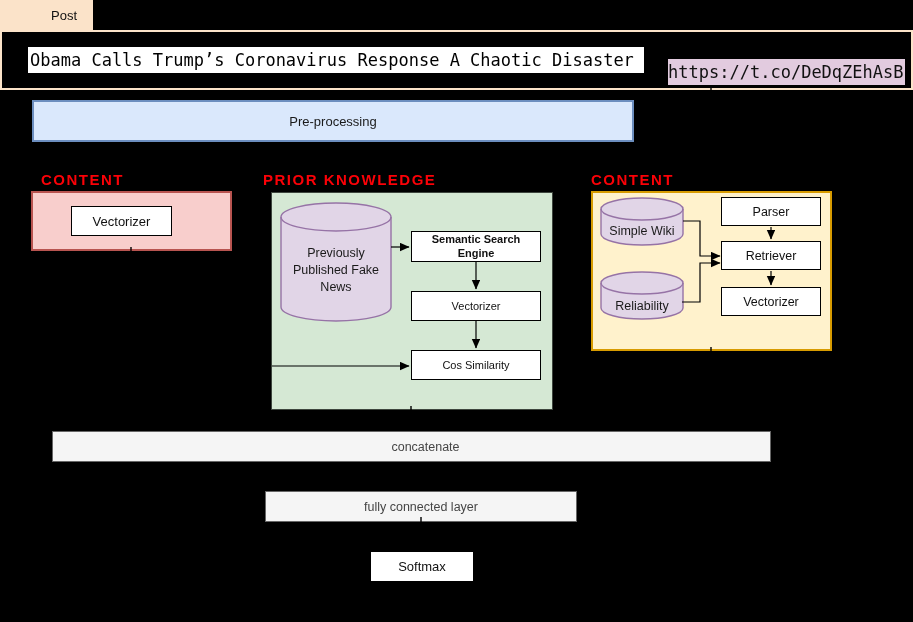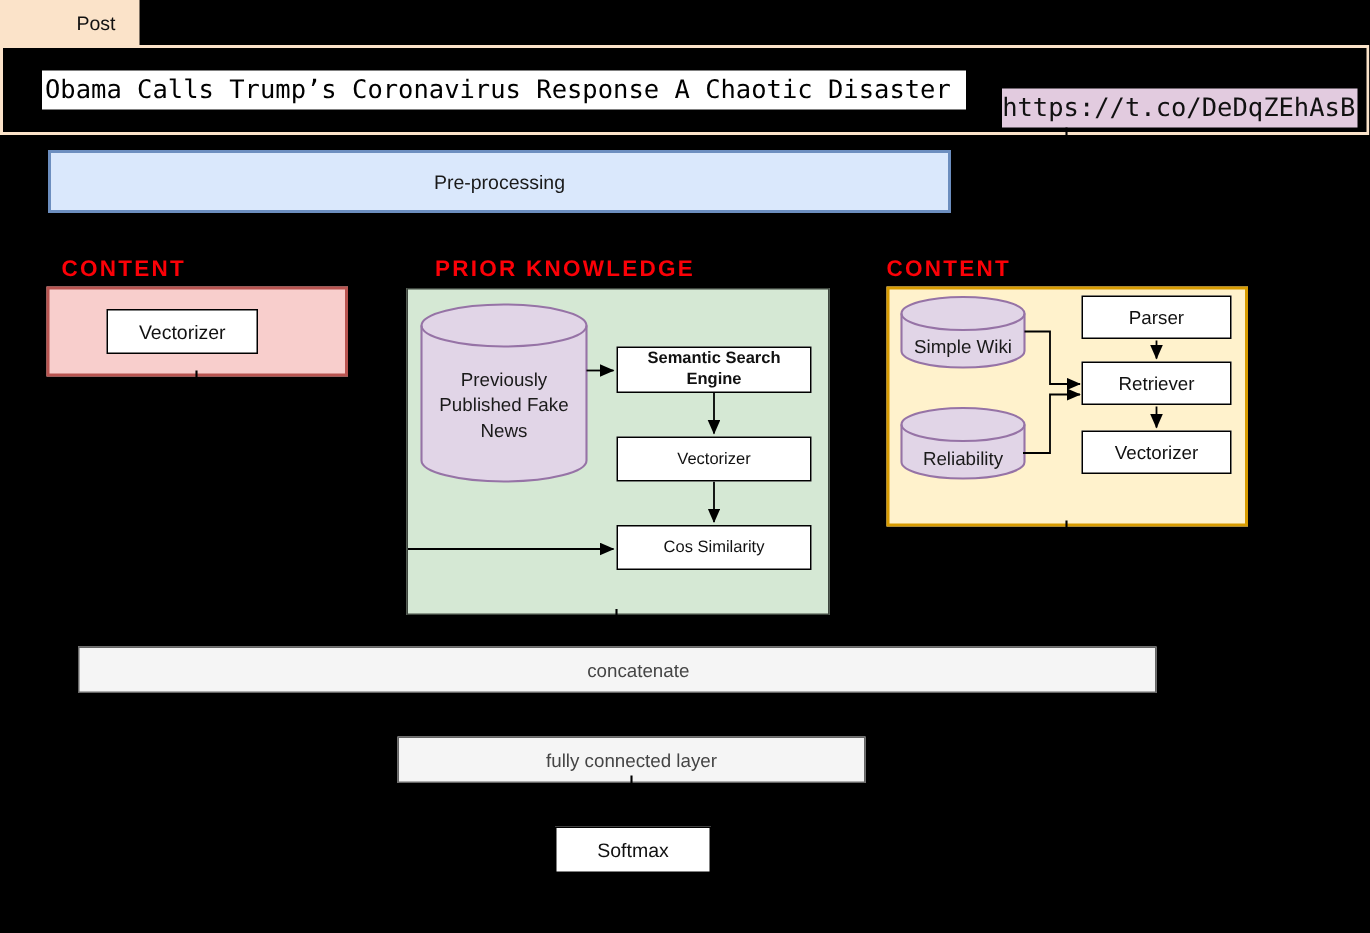--- a/index.html
+++ b/index.html
@@ -45,21 +45,21 @@
       <span class="hl-headline">Obama Calls Trump’s Coronavirus Response A Chaotic Disaster </span>
         <span class="hl-url">https://t.co/DeDqZEhAsB</span>
     </div>
   </div>
 
   <div class="abs flexc preprocess">
     <span>Pre-processing</span>
   </div>
 
   <div class="abs section-title" style="left:41px;top:171px;">CONTENT</div>
-  <div class="abs section-title" style="left:290px;top:171px;">PRIOR KNOWLEDGE</div>
+  <div class="abs section-title" style="left:263px;top:171px;">PRIOR KNOWLEDGE</div>
   <div class="abs section-title" style="left:591px;top:171px;">CONTENT</div>
 
   <div class="abs box-content"></div>
   <div class="abs box-pk"></div>
   <div class="abs box-source"></div>
 
   <div class="abs flexc bar" style="left:52px;top:431px;width:719px;height:31px;padding-left:28px;">
     <span>concatenate</span>
   </div>
   <div class="abs flexc bar" style="left:265px;top:491px;width:312px;height:31px;">

